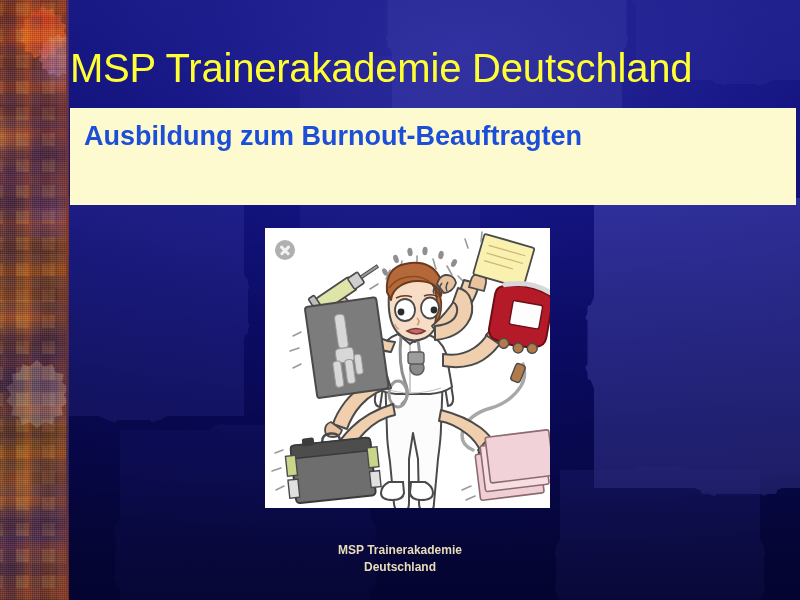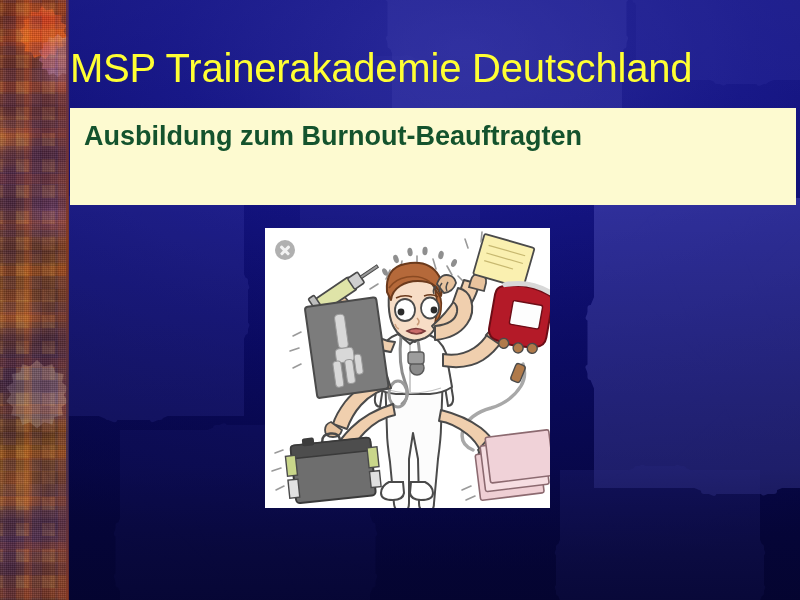--- a/index.html
+++ b/index.html
@@ -170,21 +170,21 @@
   
   .banner {
     position: absolute;
     left: 70px; top: 108px;
     width: 726px; height: 97px;
     background: #fdfad0;
     box-sizing: border-box;
     padding: 8px 14px 0 14px;
   }
   .banner-line {
-    color: #14532d;
+    color: #1d4ed8;
     font-size: 27px;
     font-weight: bold;
     line-height: 40px;
     white-space: nowrap;
   }
 
   
   .picture {
     position: absolute;
     left: 265px; top: 228px;
@@ -490,15 +490,17 @@
           <path d="M210 268 l-9 4"></path>
       </g>
 
       <path d="M124 254 q-8 4 -8 11 q0 7 12 7 q10 0 11 -7 l-1 -11 z" fill="#ffffff" stroke="#4a4a4a" stroke-width="2"></path>
       <path d="M160 254 q8 4 8 11 q0 7 -12 7 q-10 0 -11 -7 l1 -11 z" fill="#ffffff" stroke="#4a4a4a" stroke-width="2"></path>
     </svg>
     <div class="broken-icon"></div>
   </div>
 
   <div class="footer">
+    <div>MSP Trainerakademie</div>
+    <div>Deutschland</div>
   </div>
 
 </div>
 
 </body></html>

